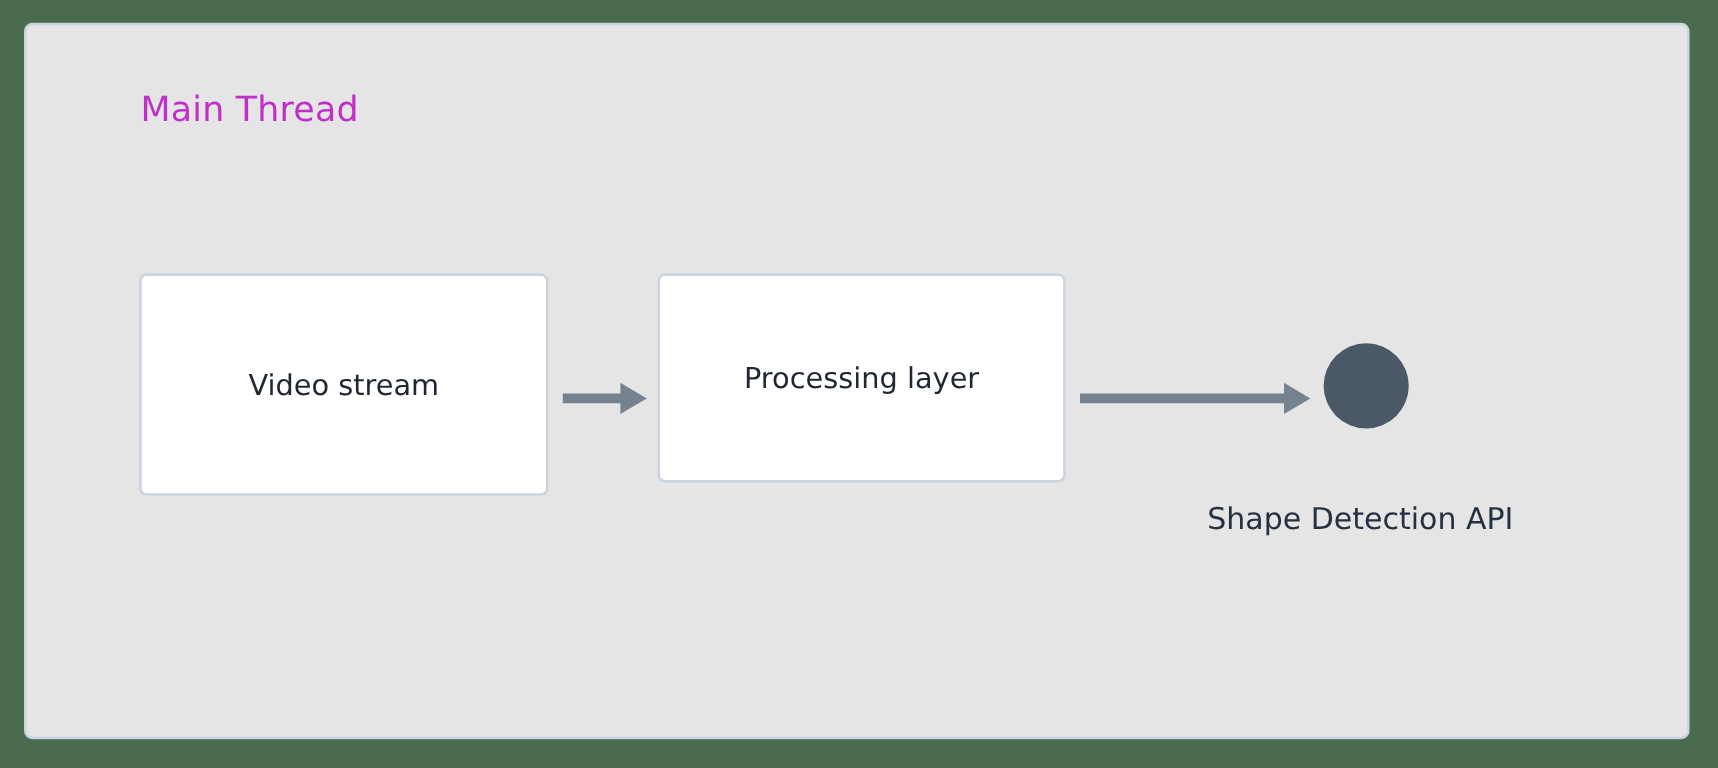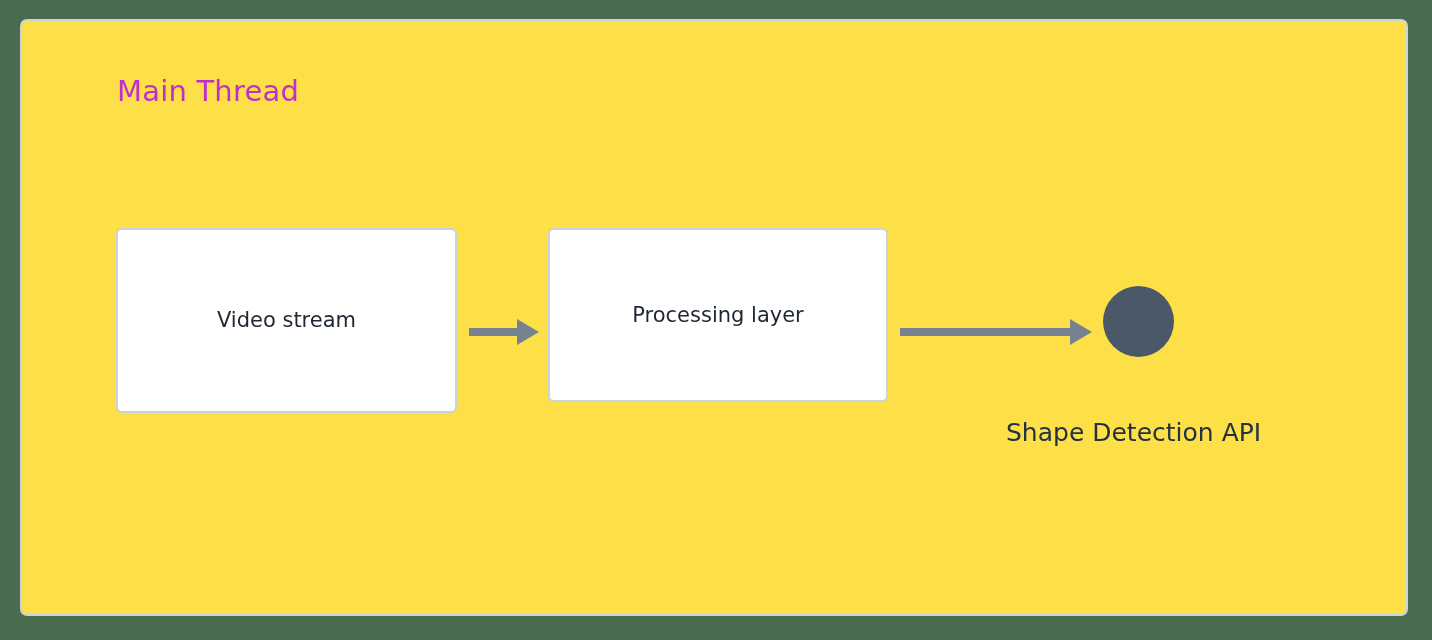--- a/index.html
+++ b/index.html
@@ -13,21 +13,21 @@
     font-family: "DejaVu Sans", sans-serif;
     overflow: hidden;
   }
 
   #diagram-frame {
     position: absolute;
     left: 20px;
     top: 19px;
     width: 1388px;
     height: 597px;
-    background: #fde047;
+    background: #e5e5e5;
     border: 2px solid #c8d3de;
     border-radius: 7px;
     box-sizing: border-box;
   }
 
   #thread-label {
     position: absolute;
     left: 95px;
     top: 56px;
     font-size: 29px;
@@ -41,21 +41,21 @@
     position: absolute;
     background: #ffffff;
     border: 2px solid #c8d3de;
     border-radius: 6px;
     box-sizing: border-box;
     display: flex;
     align-items: center;
     justify-content: center;
   }
   .node-box .node-label {
-    font-size: 21px;
+    font-size: 24px;
     line-height: 1;
     color: #1f2733;
     white-space: nowrap;
   }
 
   #node-video-stream {
     left: 94px;
     top: 207px;
     width: 341px;
     height: 185px;

